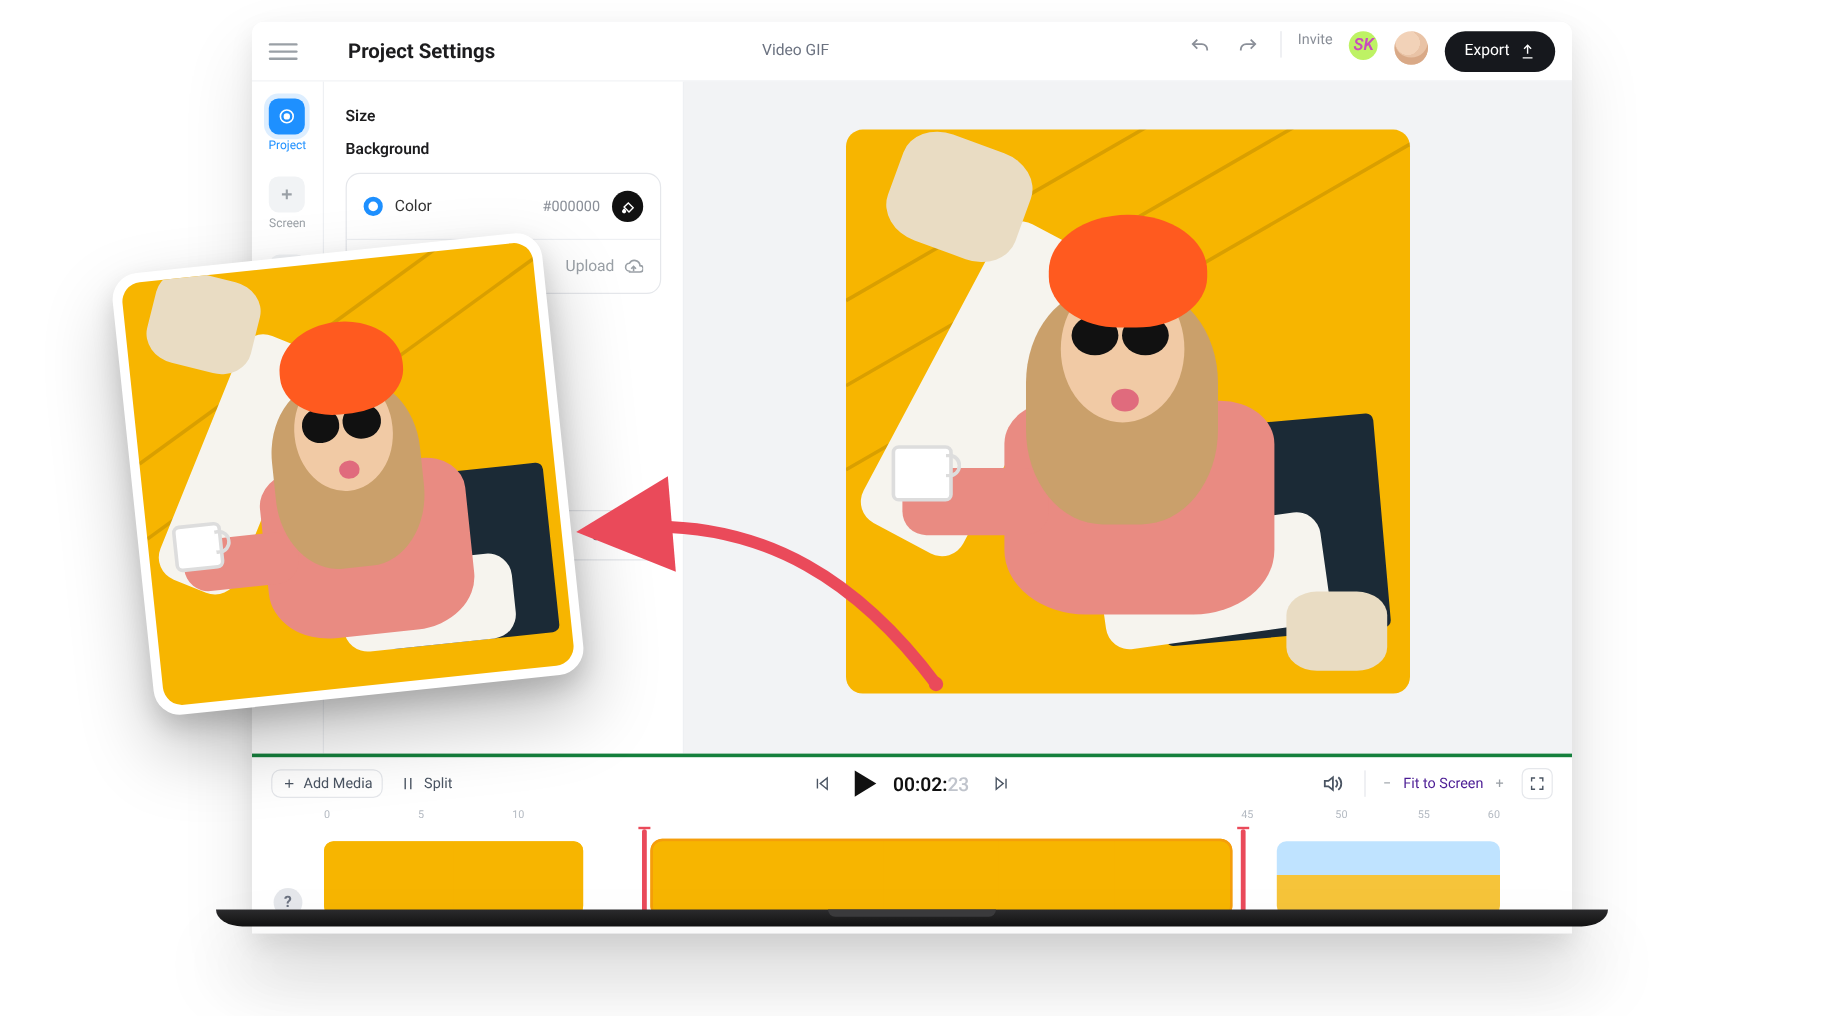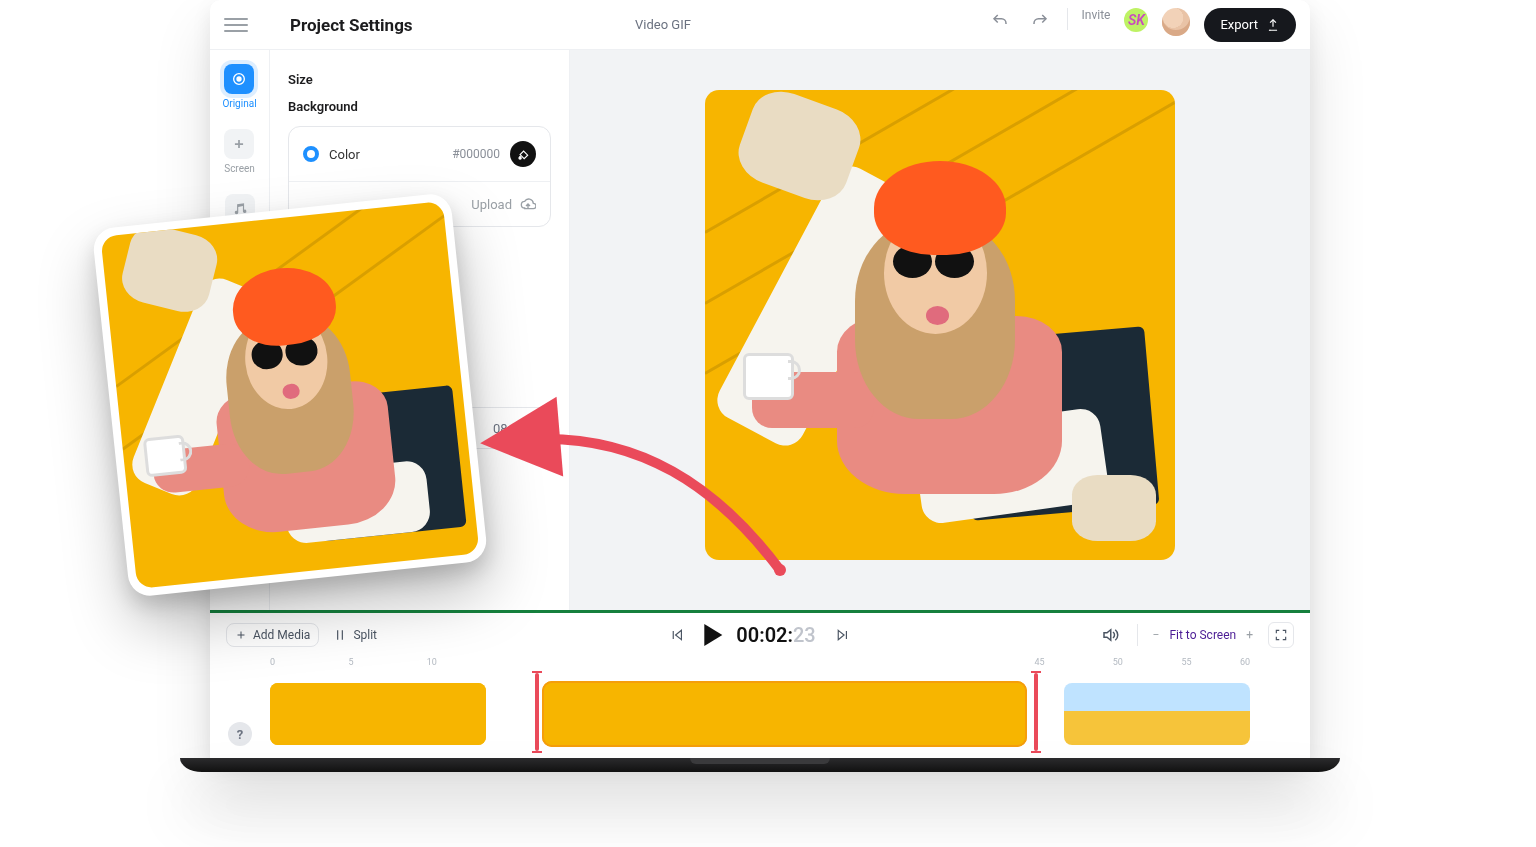--- a/index.html
+++ b/index.html
@@ -1,21 +1,21 @@
 <!DOCTYPE html>
 <html><head>
 <meta charset="utf-8">
 <style>
   * { box-sizing: border-box; margin: 0; padding: 0; font-family: -apple-system, BlinkMacSystemFont, "Segoe UI", Roboto, Helvetica, Arial, sans-serif; }
   body { background: #fff; width: 1536px; height: 847px; position: relative; overflow: hidden; }
 
   
   .laptop {
     position: absolute;
-    left: 210px; top: 0;
+    left: 210px; top: 18px;
     width: 1100px; height: 760px;
     background: #f7f7f9;
     border-radius: 10px 10px 0 0;
     box-shadow: 0 30px 60px rgba(0,0,0,.12), 0 8px 20px rgba(0,0,0,.08);
     overflow: hidden;
   }
   .laptop-base {
     position: absolute;
     left: 180px; top: 758px;
     width: 1160px; height: 14px;
@@ -77,21 +77,21 @@
   
   .canvas { flex:1; background:#f2f3f5; display:flex; align-items:flex-start; justify-content:center; padding:40px 30px 20px; position:relative;}
   .media-frame{width:470px;height:470px;border-radius:14px;overflow:hidden;background:#f7b500;position:relative;}
 
   
   .timeline{height:150px;background:#fff;border-top:3px solid #15803d;display:flex;flex-direction:column;position:relative;}
   .timeline-top{height:44px;display:flex;align-items:center;padding:0 16px;gap:14px;font-size:12px;color:#4b5563;}
   .pill{display:flex;align-items:center;gap:6px;border:1px solid #e5e7eb;border-radius:8px;padding:4px 8px;cursor:pointer;}
   .center-controls{position:absolute;left:50%;transform:translateX(-50%);display:flex;align-items:center;gap:14px;}
   .play-btn{width:0;height:0;border-left:18px solid #111;border-top:11px solid transparent;border-bottom:11px solid transparent;cursor:pointer;}
-  .timecode{font-size:20px;color:#111;font-weight:600;}
+  .timecode{font-size:16px;color:#111;font-weight:600;}
   .timecode .faded{color:#c0c4cc;font-weight:500;}
   .right-controls{margin-left:auto;display:flex;align-items:center;gap:14px;}
   .fit-group{display:flex;align-items:center;gap:10px;border:1px solid transparent;}
   .fit-label{font-size:12px;color:#4c1d95;}
   .square-btn{width:26px;height:26px;border:1px solid #e5e7eb;border-radius:6px;display:flex;align-items:center;justify-content:center;cursor:pointer;color:#4b5563;}
 
   .ruler{height:16px;position:relative;margin:0 60px 4px;font-size:9px;color:#b4bac2;}
   .ruler span{position:absolute;top:0;}
   .tracks{flex:1;position:relative;margin:0 60px 10px;}
   .clip{position:absolute;top:6px;height:62px;border-radius:8px;overflow:hidden;background:#f7b500;}
@@ -178,21 +178,21 @@
     <div class="main">
 
       <div class="rail">
         <div class="rail-item active">
           <div class="rail-icon">
             <svg width="16" height="16" viewBox="0 0 24 24" fill="none" stroke="currentColor" stroke-width="2">
                 <circle cx="12" cy="12" r="8"></circle>
                 <circle cx="12" cy="12" r="3" fill="currentColor"></circle>
               </svg>
           </div>
-          <span class="rail-label">Original</span>
+          <span class="rail-label">Project</span>
         </div>
         <div class="rail-item">
           <div class="rail-icon">
             <svg width="14" height="14" viewBox="0 0 24 24" fill="none" stroke="currentColor" stroke-width="3">
                 <path d="M12 5v14M5 12h14"></path>
               </svg>
           </div>
           <span class="rail-label">Screen</span>
         </div>
         <div class="rail-item">

